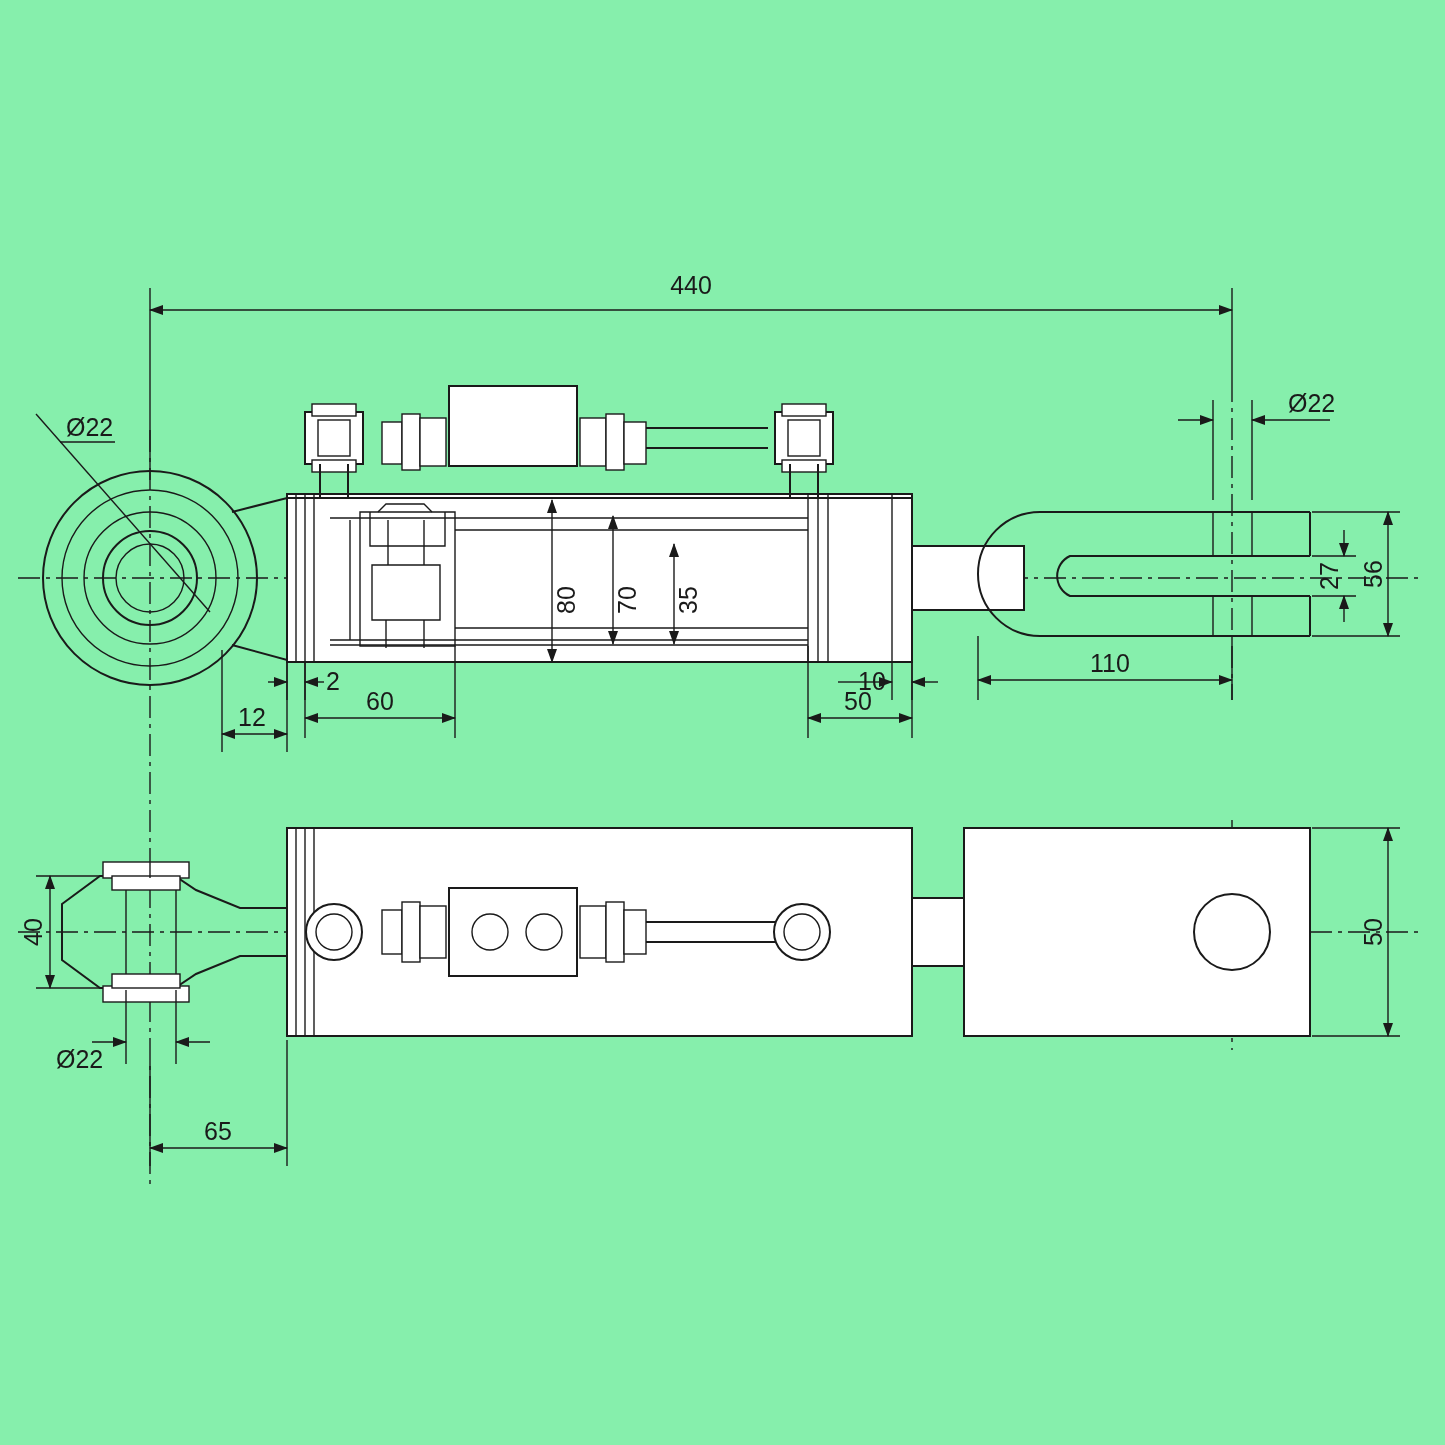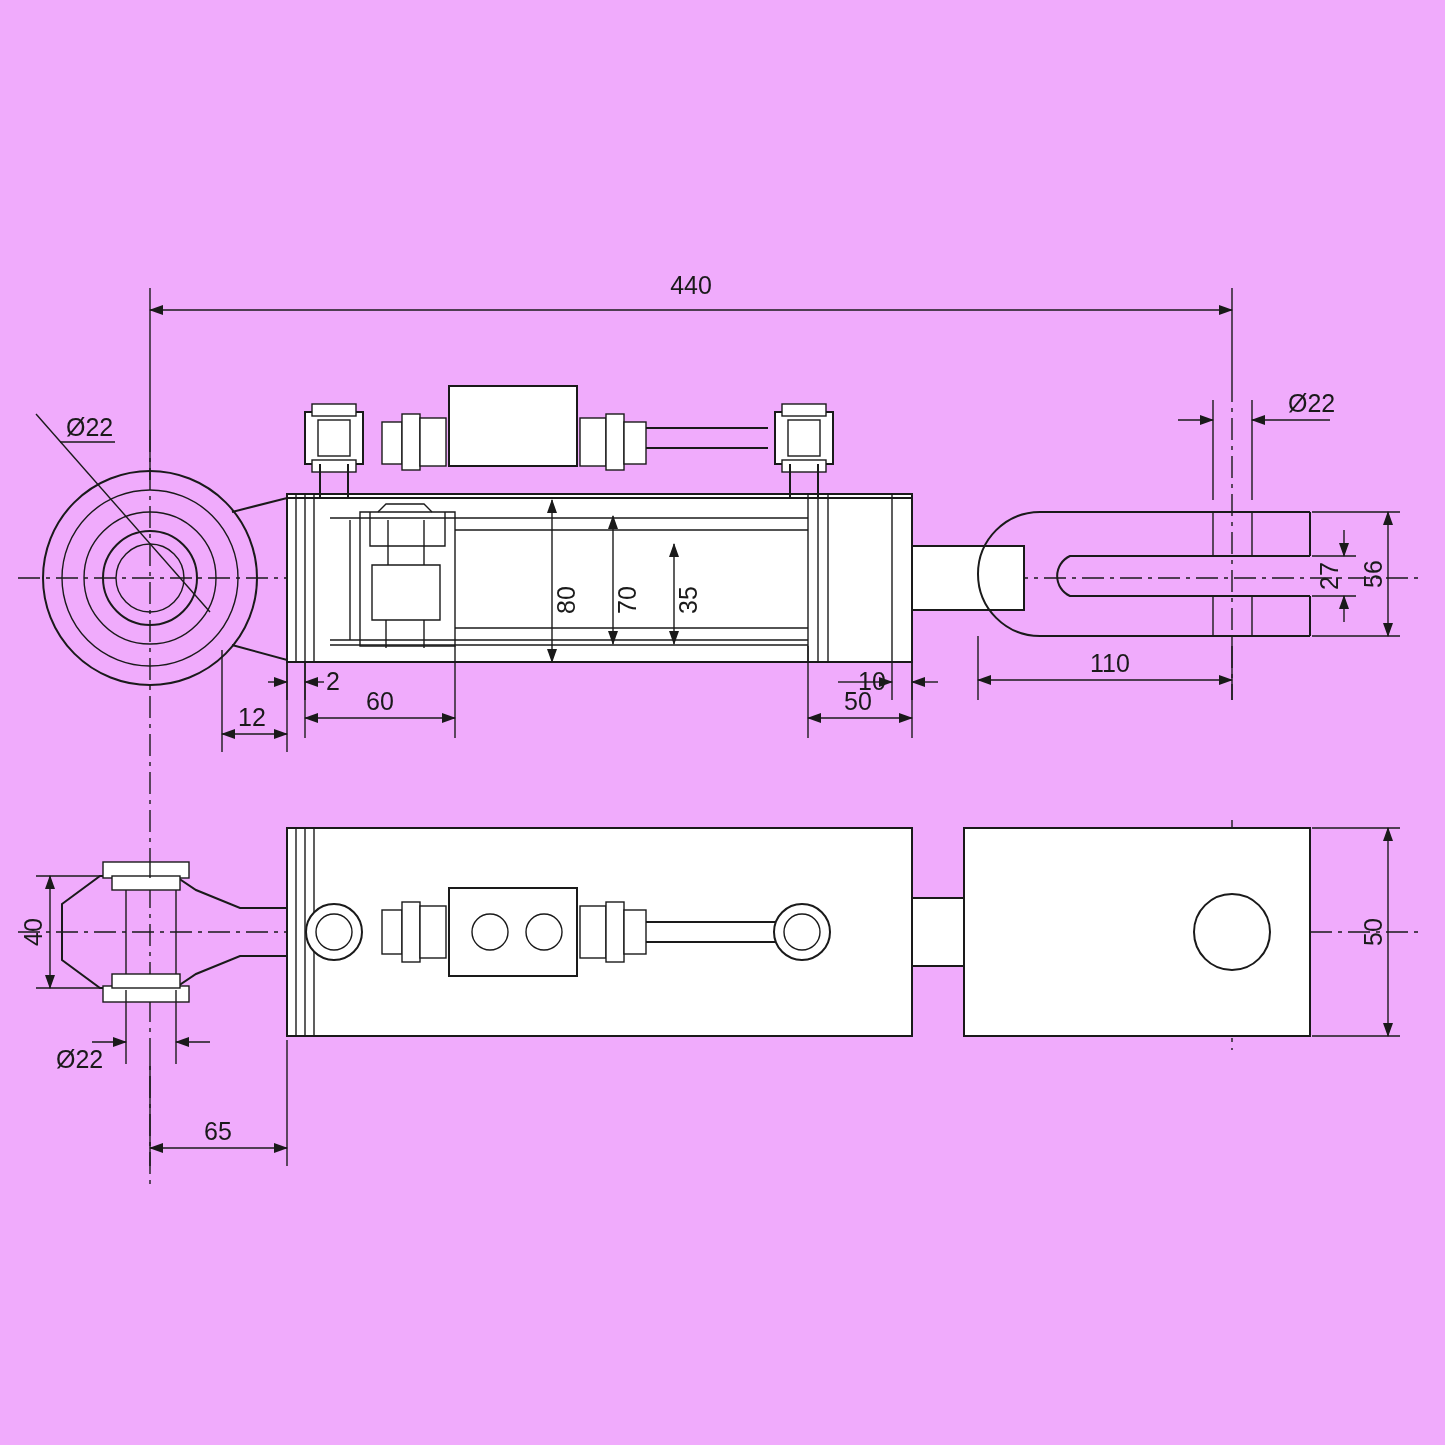--- a/index.html
+++ b/index.html
@@ -1,17 +1,17 @@
 <!DOCTYPE html>
 <html><head>
 <meta charset="utf-8">
 <style>
   html,body{margin:0;padding:0;background:#ffffff;}
   body{width:1445px;height:1445px;font-family:"Liberation Sans",sans-serif;}
-  #stage{position:relative;width:1445px;height:1445px;overflow:hidden;background:#f0abfc;}
+  #stage{position:relative;width:1445px;height:1445px;overflow:hidden;background:#86efac;}
   svg{position:absolute;left:0;top:0;width:1445px;height:1445px;}
   .ln{stroke:#1a1a1a;stroke-width:2;fill:none;stroke-linecap:butt;}
   .lnT{stroke:#1a1a1a;stroke-width:1.4;fill:none;}
   .dash{stroke:#1a1a1a;stroke-width:1.4;fill:none;stroke-dasharray:22 6 4 6;}
   .dim{stroke:#1a1a1a;stroke-width:1.4;fill:none;}
   .lbl{font-family:"Liberation Sans",sans-serif;font-size:25px;fill:#1a1a1a;}
   .lblV{font-family:"Liberation Sans",sans-serif;font-size:25px;fill:#1a1a1a;}
   .wh{fill:#ffffff;}
 </style>
 </head>

